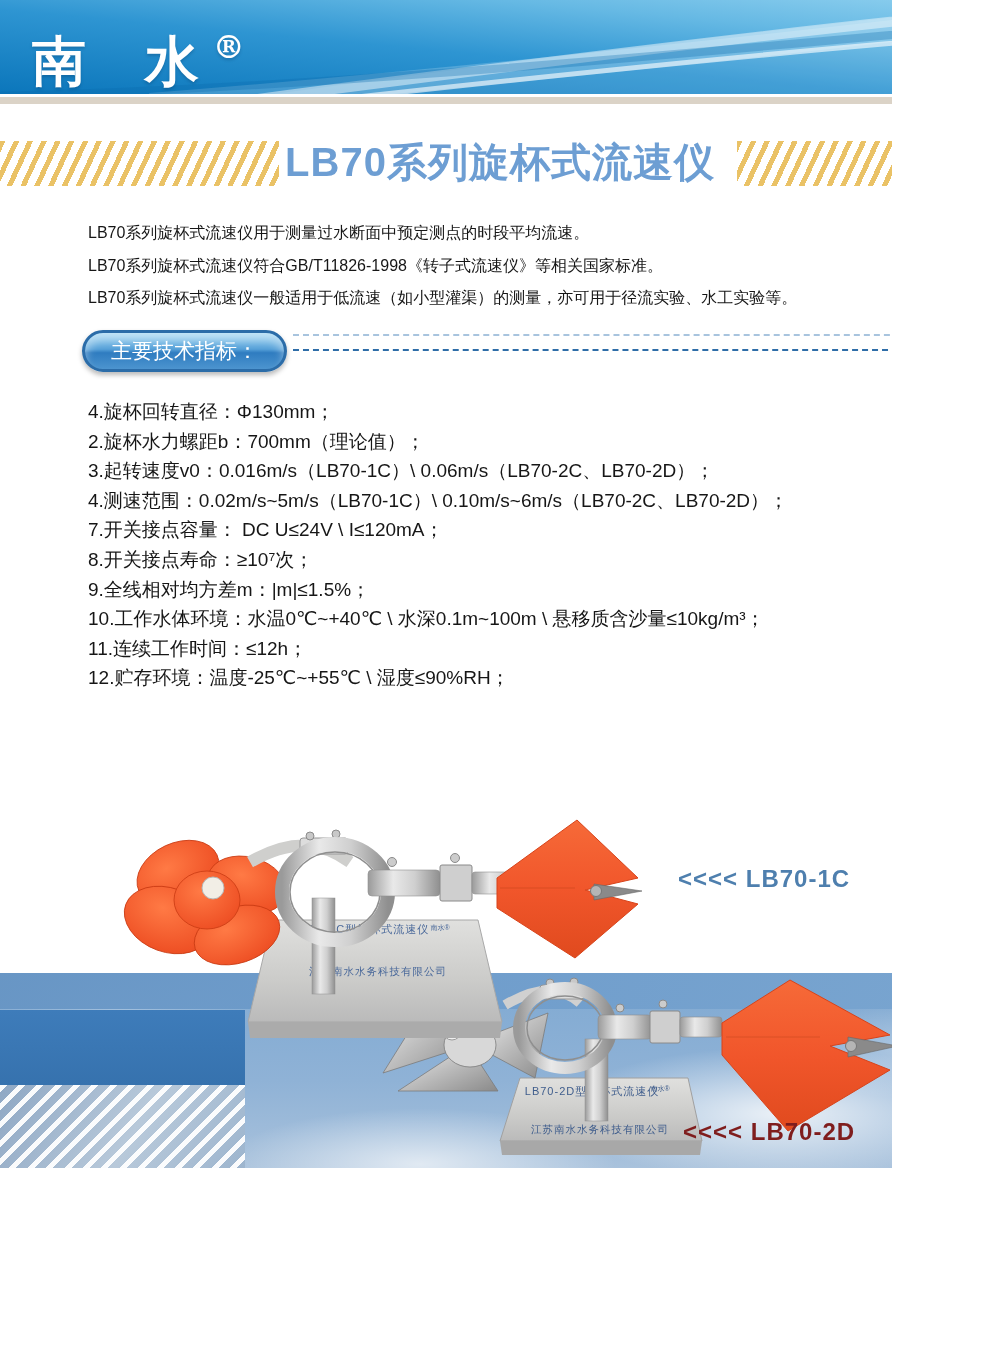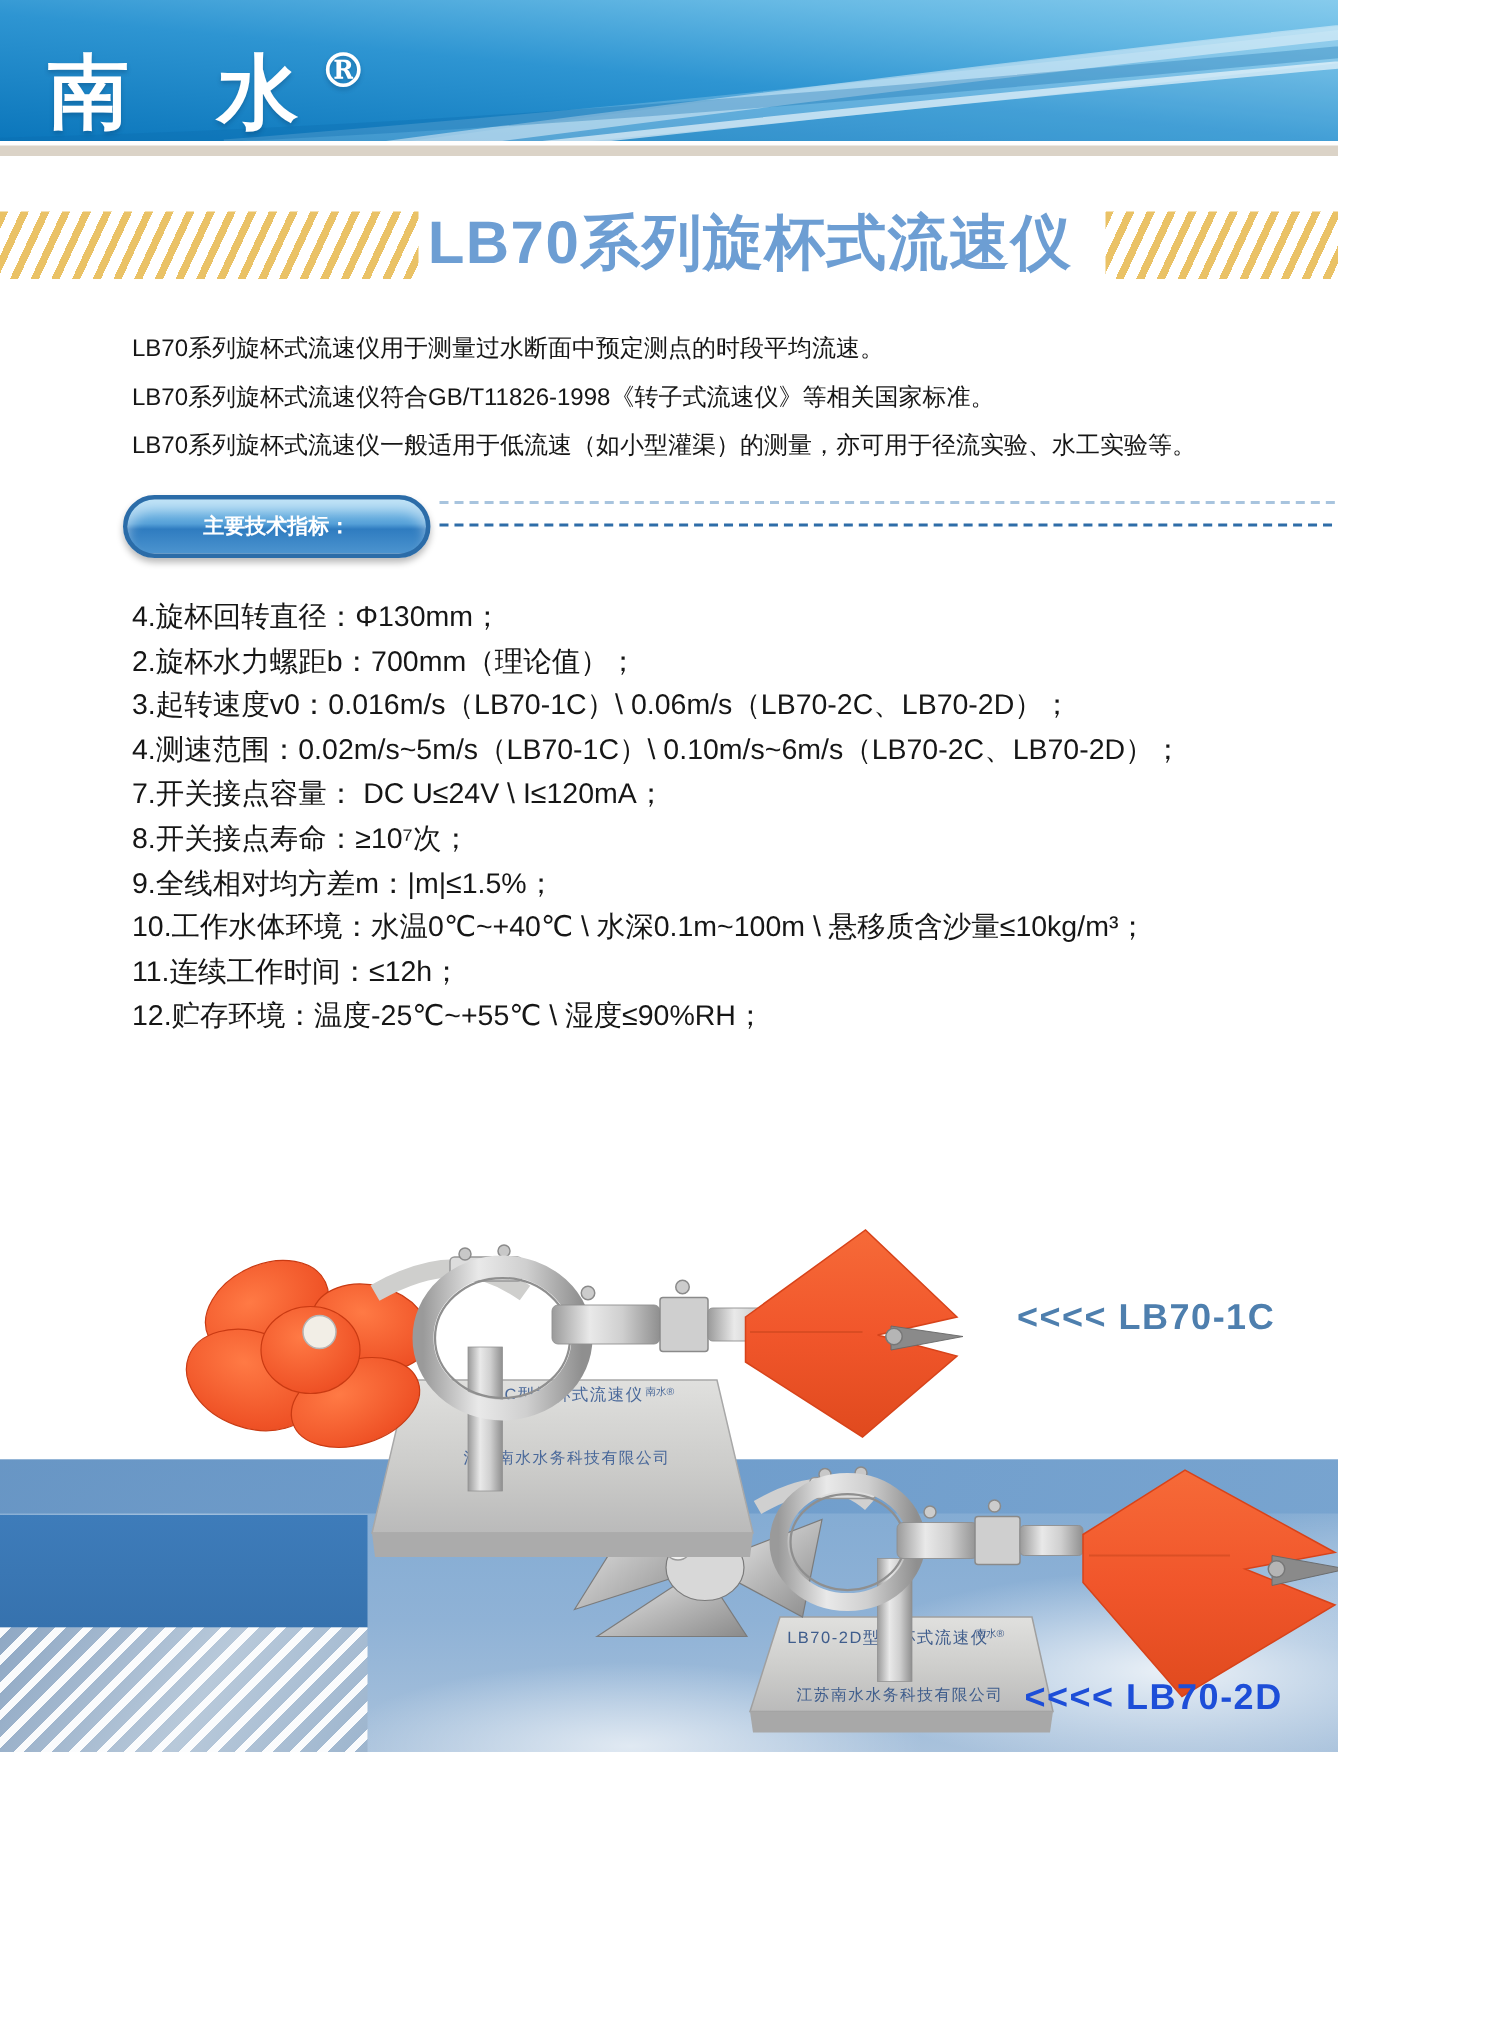--- a/index.html
+++ b/index.html
@@ -29,21 +29,21 @@
   }
   
   .intro{position:absolute;left:88px;top:217px;width:860px;}
   .intro p{margin:0;font-size:16px;line-height:32.5px;color:#161616;}
   
   .pill{
     position:absolute;left:82px;top:330px;width:205px;height:42px;border-radius:22px;
     background:linear-gradient(180deg,#8ecdf0 0%,#55a0d8 45%,#2f7cc0 55%,#4c94cf 100%);
     border:3px solid #2b6ca8;box-sizing:border-box;
     box-shadow:inset 0 8px 8px rgba(255,255,255,.45), 0 3px 5px rgba(0,0,0,.28);
-    color:#ffffff;font-size:14px;font-weight:bold;text-align:center;line-height:35px;
+    color:#ffffff;font-size:21px;font-weight:normal;text-align:center;line-height:35px;
   }
   .dash-faint{position:absolute;left:293px;top:334px;width:667px;height:0;
     border-top:2px dashed #a8c4de;}
   .dash-main{position:absolute;left:293px;top:349px;width:605px;height:0;
     border-top:2px dashed #2e6da8;}
   .dash-dot{position:absolute;right:-13px;top:-6px;width:11px;height:11px;border-radius:50%;
     background:#1f6fae;}
   
   .specs{position:absolute;left:88px;top:397px;width:880px;margin:0;padding:0;list-style:none;}
   .specs li{font-size:19px;line-height:29.6px;color:#161616;white-space:nowrap;}
@@ -60,21 +60,21 @@
     background:linear-gradient(90deg,#6795c4,#6e9ccb 40%,#79a5d0);opacity:.95;}
   .panel-dark{position:absolute;left:0;top:37px;width:245px;height:75px;
     background:linear-gradient(180deg,#3e7cba,#3672ae);}
   .panel-striped{position:absolute;left:0;top:112px;width:245px;height:83px;
     background:
       repeating-linear-gradient(135deg,rgba(255,255,255,.95) 0 5px,rgba(255,255,255,0) 5px 13px),
       linear-gradient(120deg,#8fa8c4 0%,#b8c9da 55%,#9db5ce 100%);}
   .dev2{position:absolute;left:0;top:973px;width:1000px;height:195px;z-index:2;}
   .prod-label{position:absolute;font-weight:bold;font-size:24px;letter-spacing:1px;white-space:nowrap;z-index:4;}
   .label-1c{left:678px;top:865px;color:#4e7fae;}
-  .label-2d{left:683px;top:1118px;color:#1d4ed8;}
+  .label-2d{left:683px;top:1118px;color:#7f1d1d;}
 </style>
 </head>
 <body>
 
 <div class="page">
 
   <div class="hdr">
     <svg viewBox="0 0 1000 94" preserveAspectRatio="none">
       <defs>
         <linearGradient id="hdrg" x1="0" y1="1" x2="1" y2="0">

